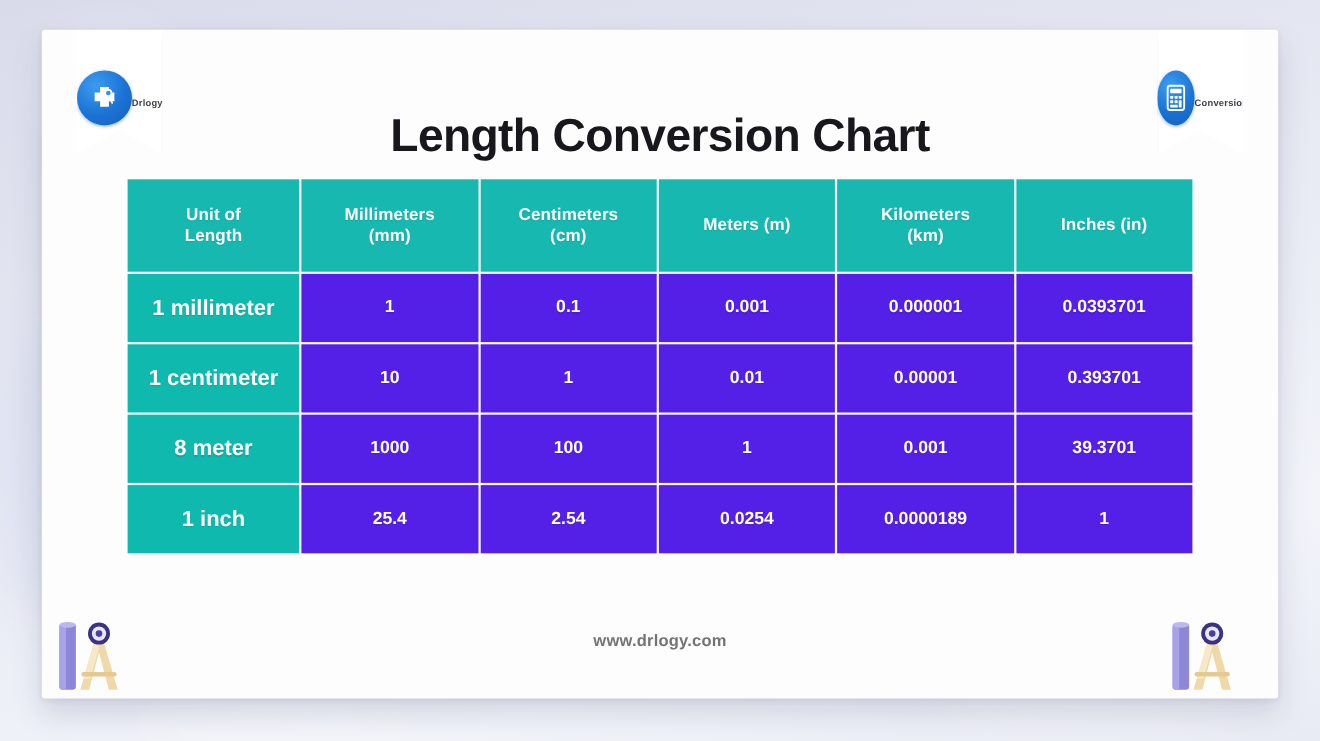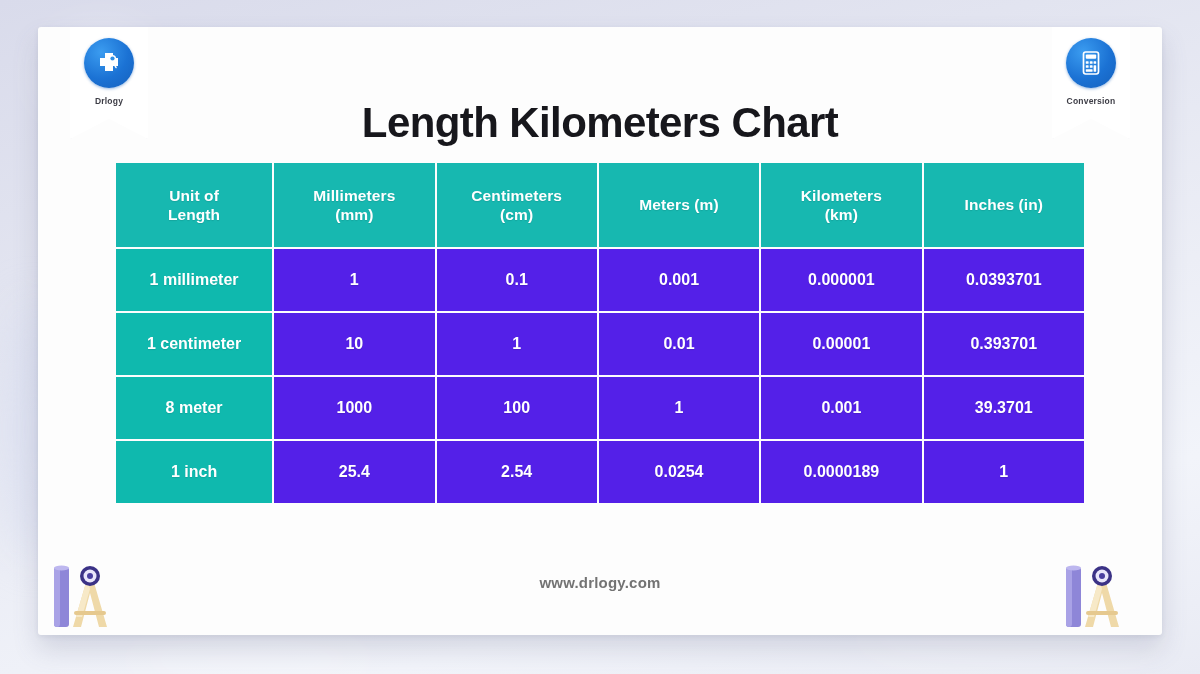--- a/index.html
+++ b/index.html
@@ -44,21 +44,21 @@
   
   .badge {
     position: absolute;
     top: 0;
     width: 78px;
     height: 112px;
     background: #ffffff;
     box-shadow: 0 2px 5px rgba(110,115,150,.22);
     clip-path: polygon(0 0, 100% 0, 100% 100%, 50% 82%, 0 100%);
     display: flex;
-    flex-direction: column;
+    flex-direction: row;
     align-items: center;
     padding-top: 11px;
   }
   .badge-left  { left: 32px; }
   .badge-right { right: 32px; }
 
   .badge-circle {
     width: 50px;
     height: 50px;
     border-radius: 50%;
@@ -112,21 +112,21 @@
   }
   table.conv thead th {
     background: #17b8b0;
     height: 84px;
     font-size: 15.5px;
     letter-spacing: .1px;
     text-shadow: 0 1px 1px rgba(0,0,0,.10);
   }
   table.conv tbody th {
     background: #0fb9ae;
-    font-size: 16px;
+    font-size: 20px;
     height: 62px;
     text-shadow: 0 1px 1px rgba(0,0,0,.10);
   }
   table.conv tbody td {
     background: #5420e8;
     font-size: 16px;
     height: 62px;
     text-shadow: 0 1px 1px rgba(0,0,0,.12);
   }
   table.conv col.c-unit { width: 16.3%; }
@@ -187,21 +187,21 @@
         <rect x="19.6" y="15.2" width="2.6" height="2.6" rx=".6" fill="#ffffff"></rect>
         <rect x="11.8" y="19.2" width="2.8" height="2.6" rx=".6" fill="#ffffff"></rect>
         <rect x="15.8" y="19.2" width="2.8" height="2.6" rx=".6" fill="#ffffff"></rect>
         <rect x="19.6" y="19.2" width="2.6" height="6.6" rx=".6" fill="#ffffff"></rect>
         <rect x="11.8" y="23.2" width="6.8" height="2.6" rx=".6" fill="#ffffff"></rect>
       </svg>
     </div>
     <div class="badge-label">Conversion</div>
   </div>
 
-  <div class="title">Length Kilometers Chart</div>
+  <div class="title">Length Conversion Chart</div>
 
   <div class="table-wrap">
     <table class="conv">
       <colgroup>
         <col class="c-unit">
           <col class="c-data">
           <col class="c-data">
         <col class="c-data">
           <col class="c-data">
           <col class="c-data">

